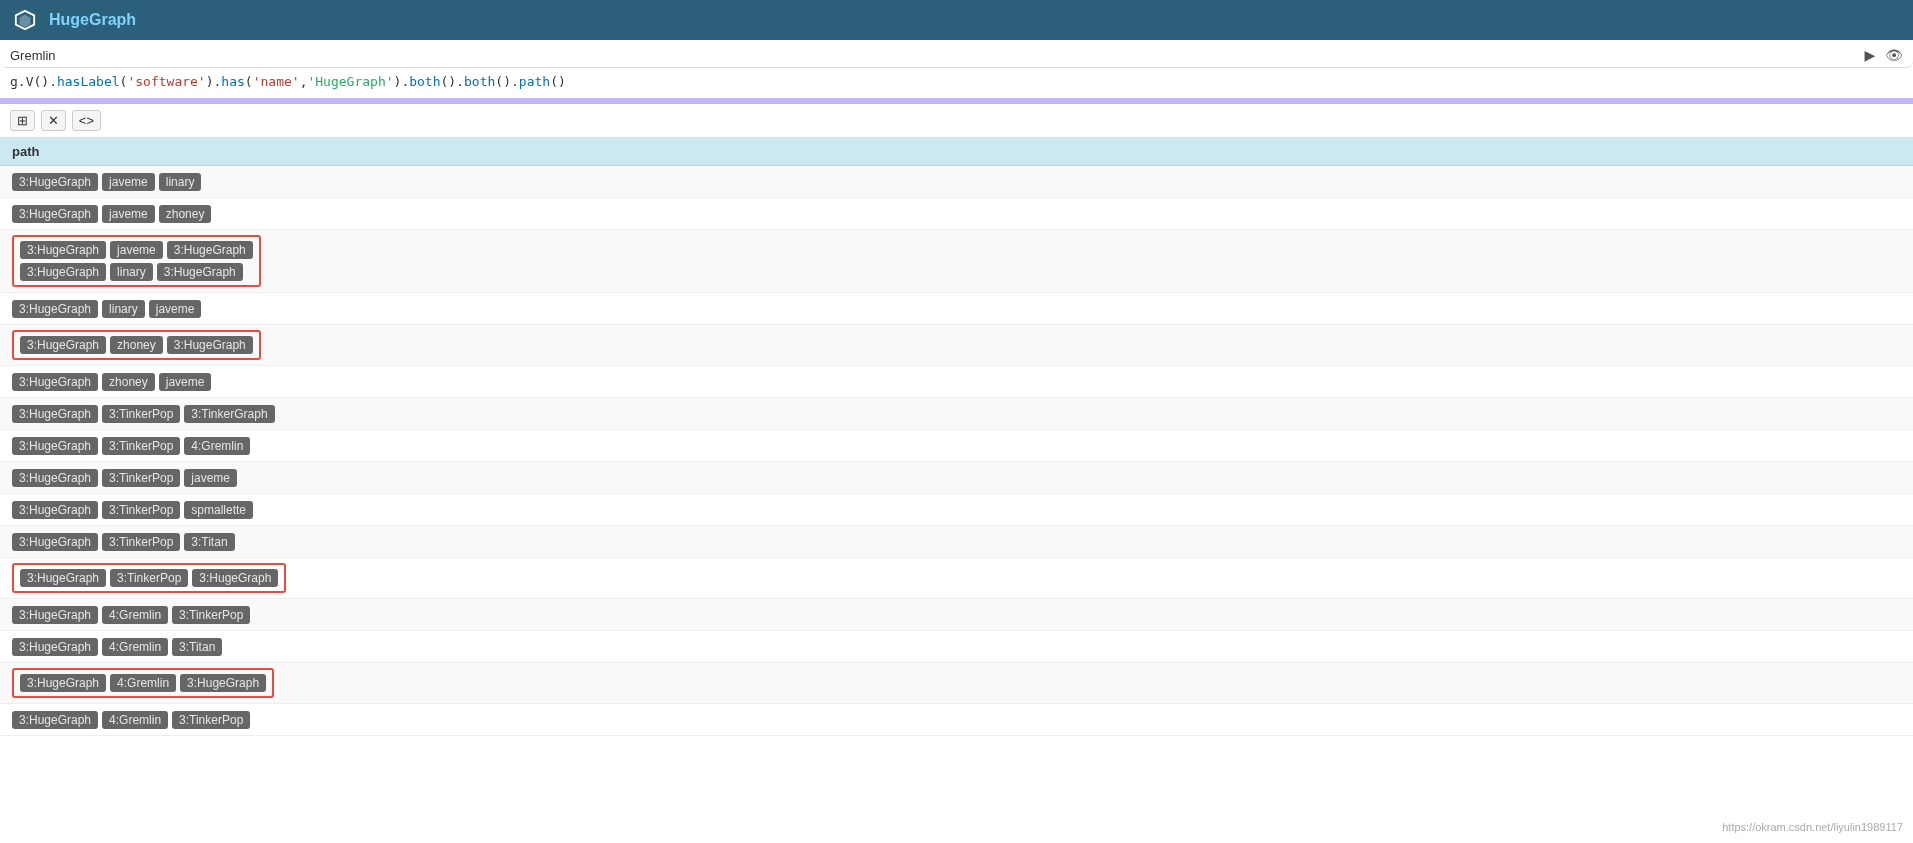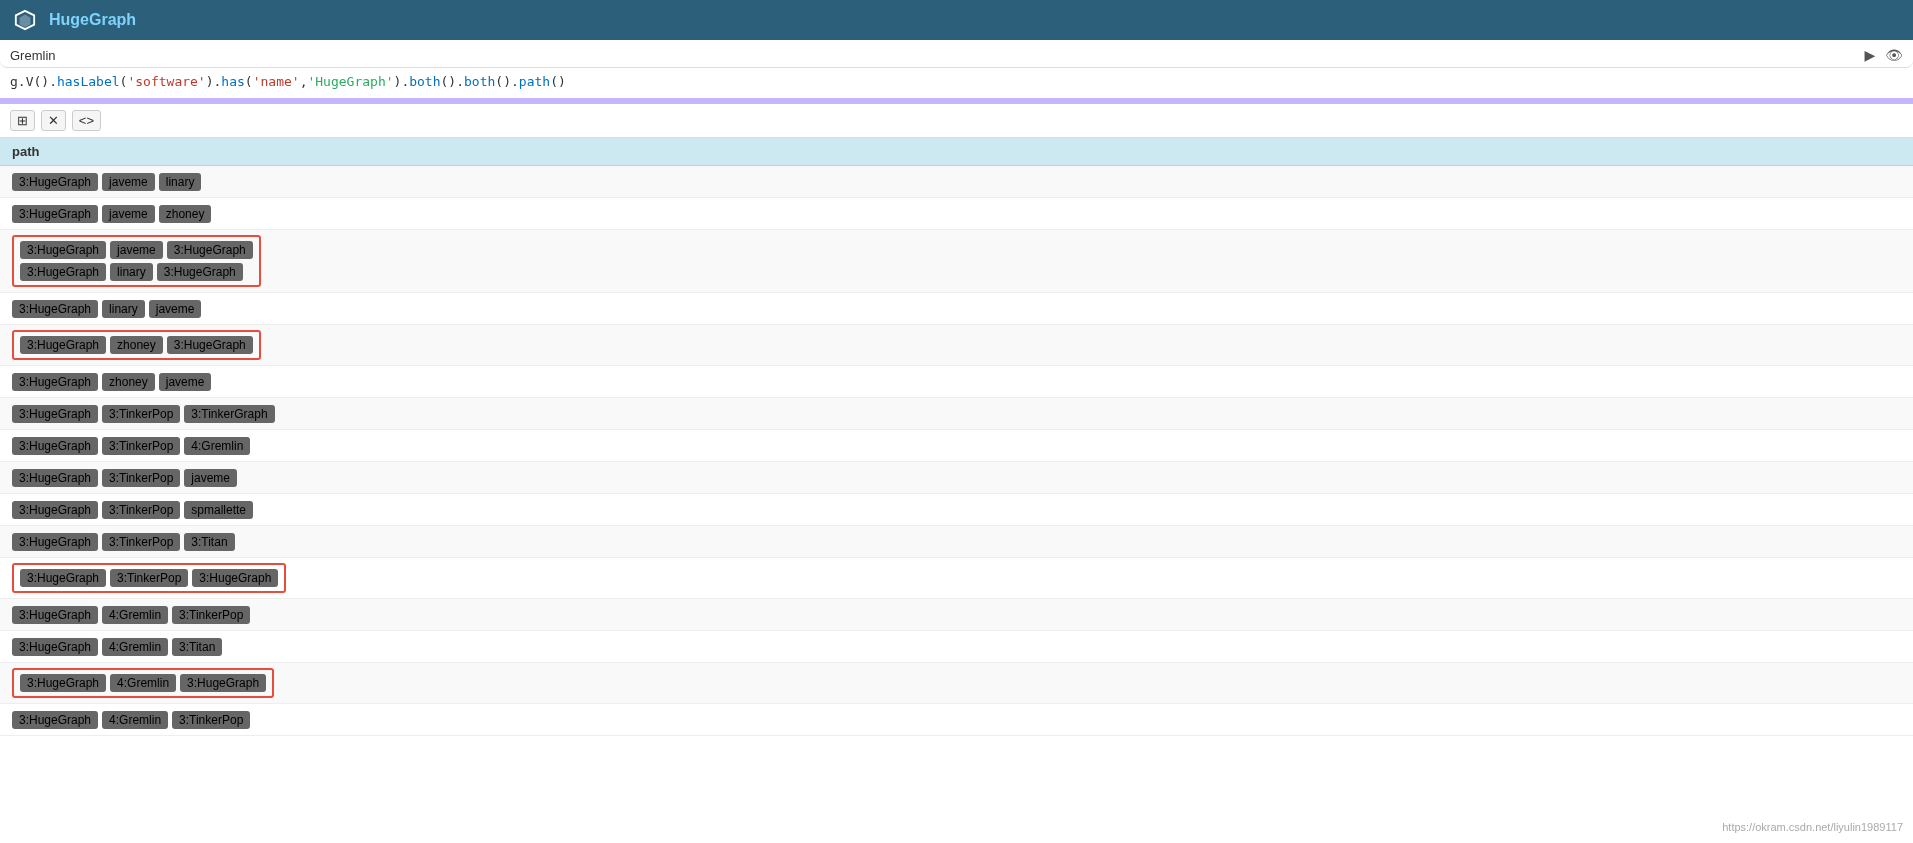--- a/index.html
+++ b/index.html
@@ -104,21 +104,21 @@
       border-bottom: 1px solid #eee;
       min-height: 32px;
     }
     .result-row:nth-child(even) { background: #f9f9f9; }
     .result-row:nth-child(odd) { background: #fff; }
 
     .tag {
       display: inline-flex;
       align-items: center;
       background: #666;
-      color: #000000;
+      color: #e5e5e5;
       border-radius: 3px;
       padding: 2px 7px;
       font-size: 12px;
       white-space: nowrap;
     }
 
     .row-highlighted {
       border: 2px solid #e74c3c;
       border-radius: 3px;
       padding: 4px 6px;

